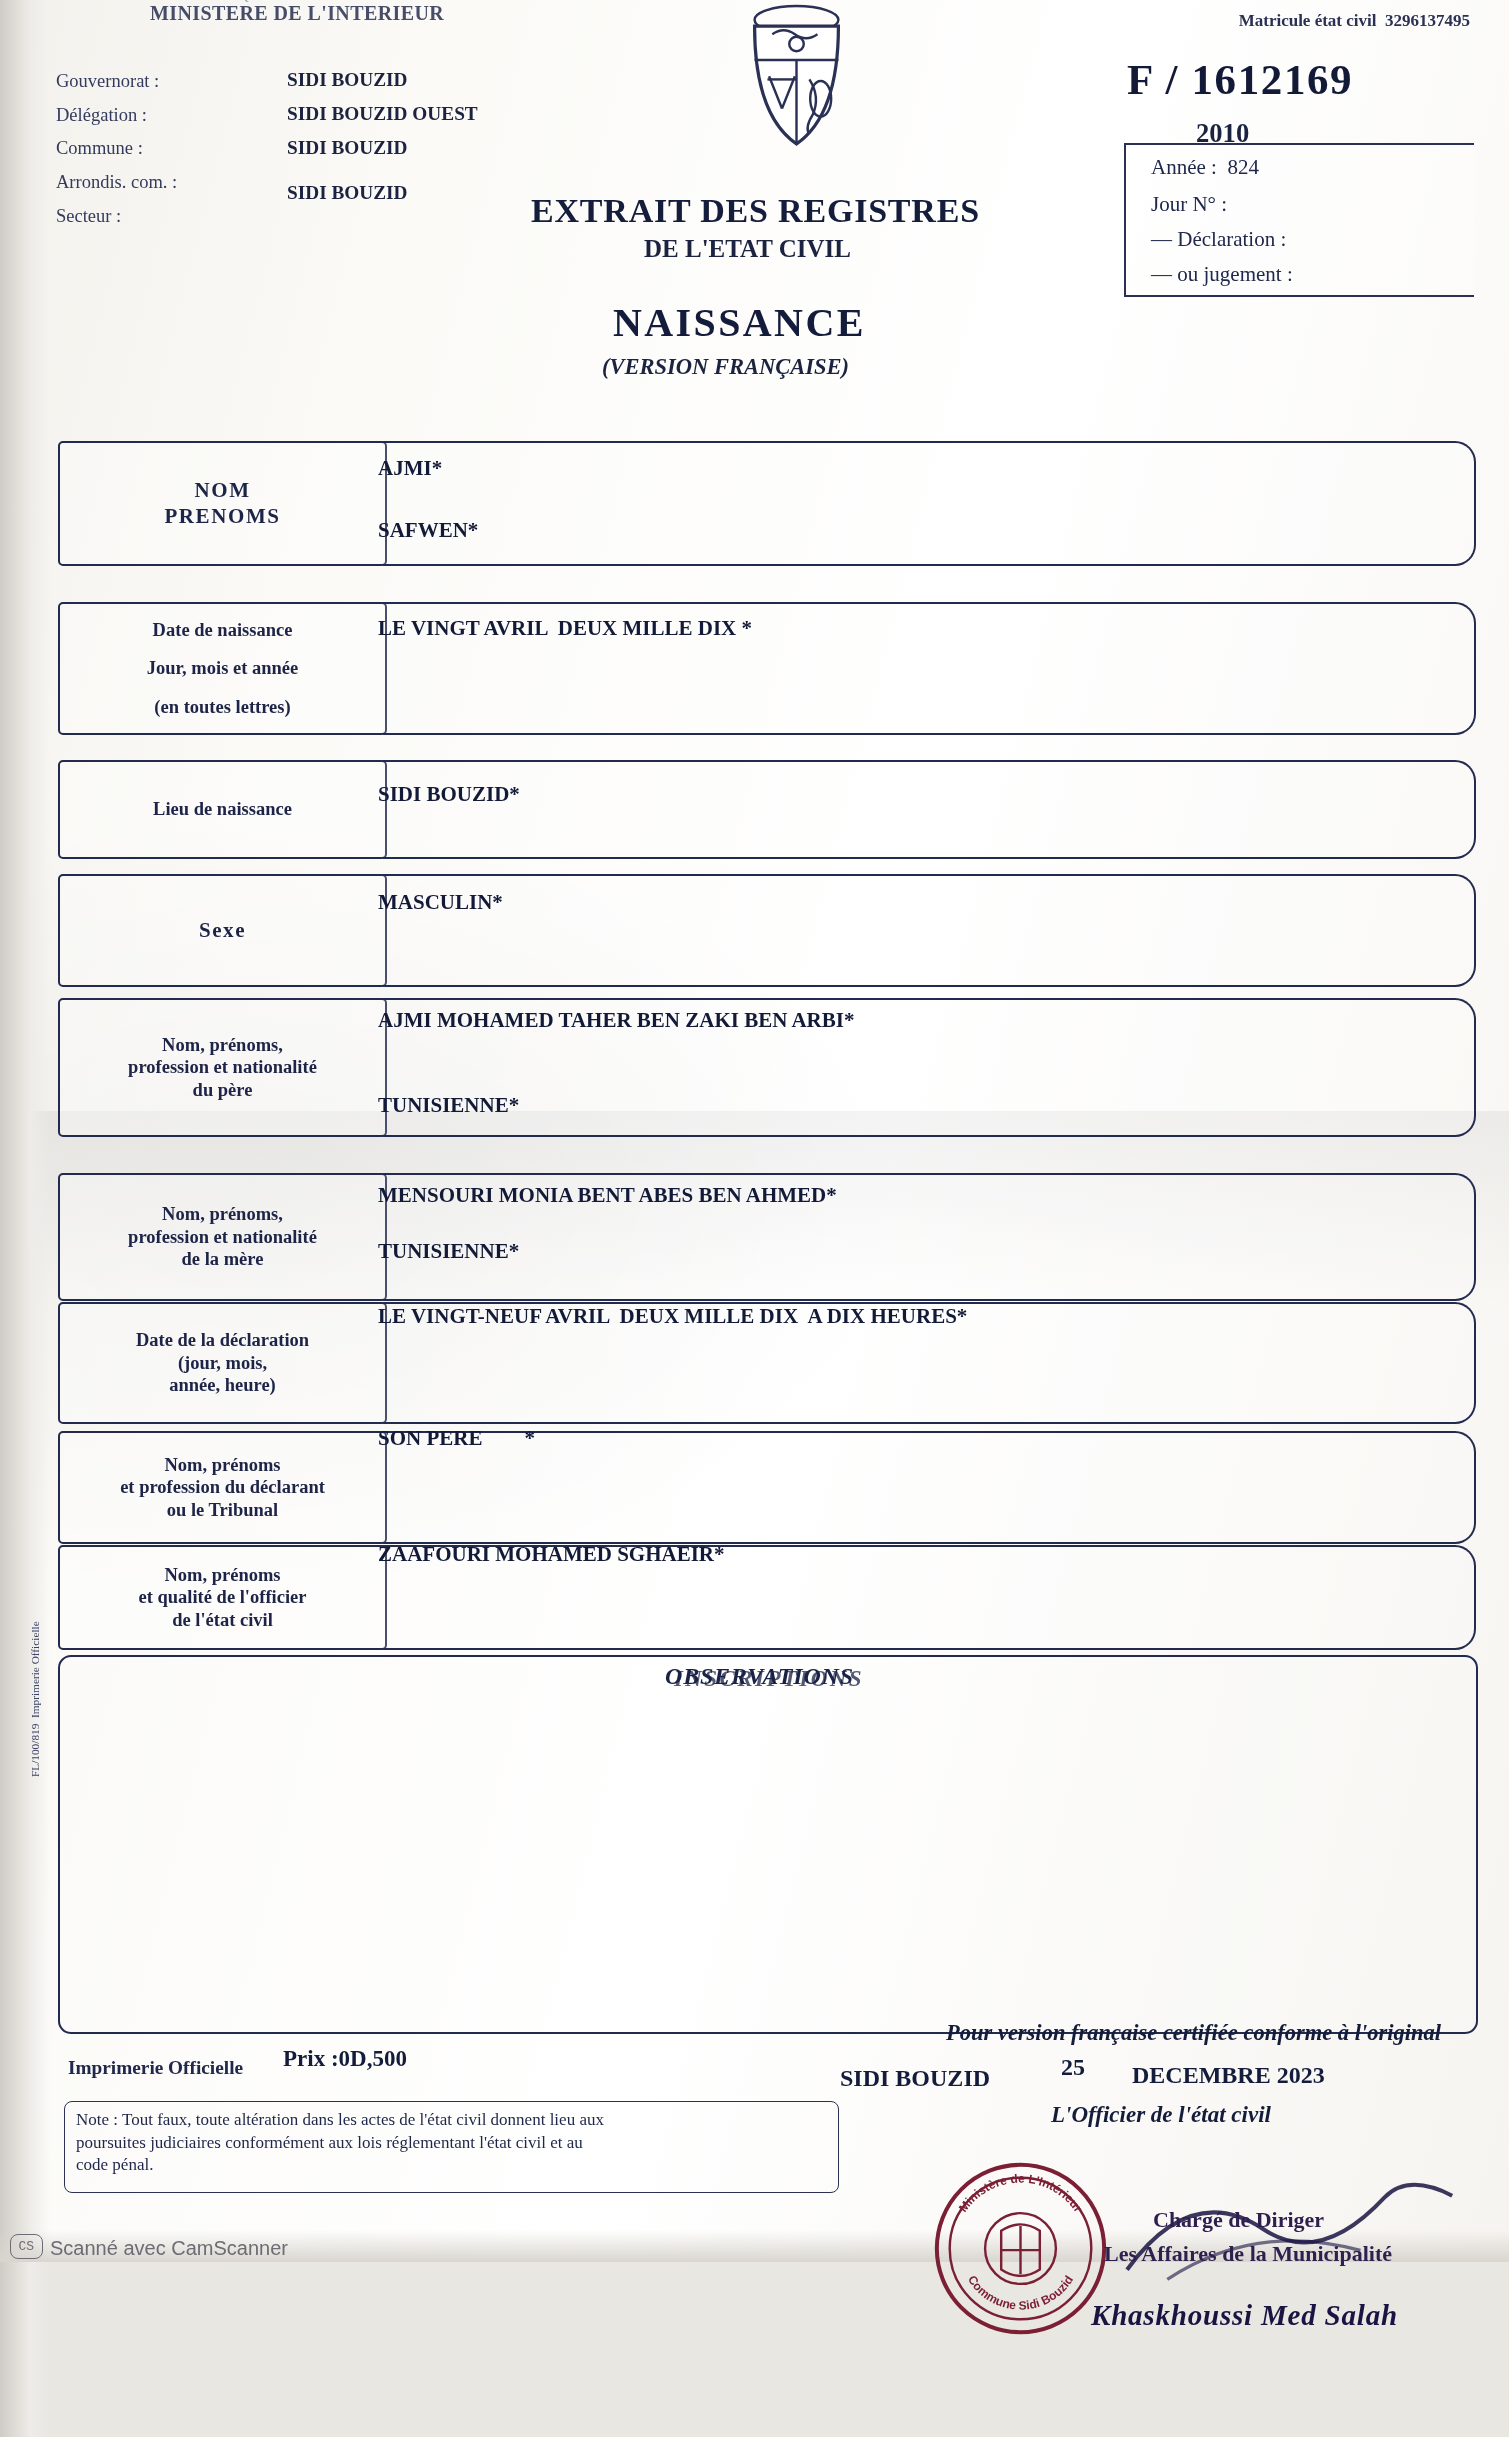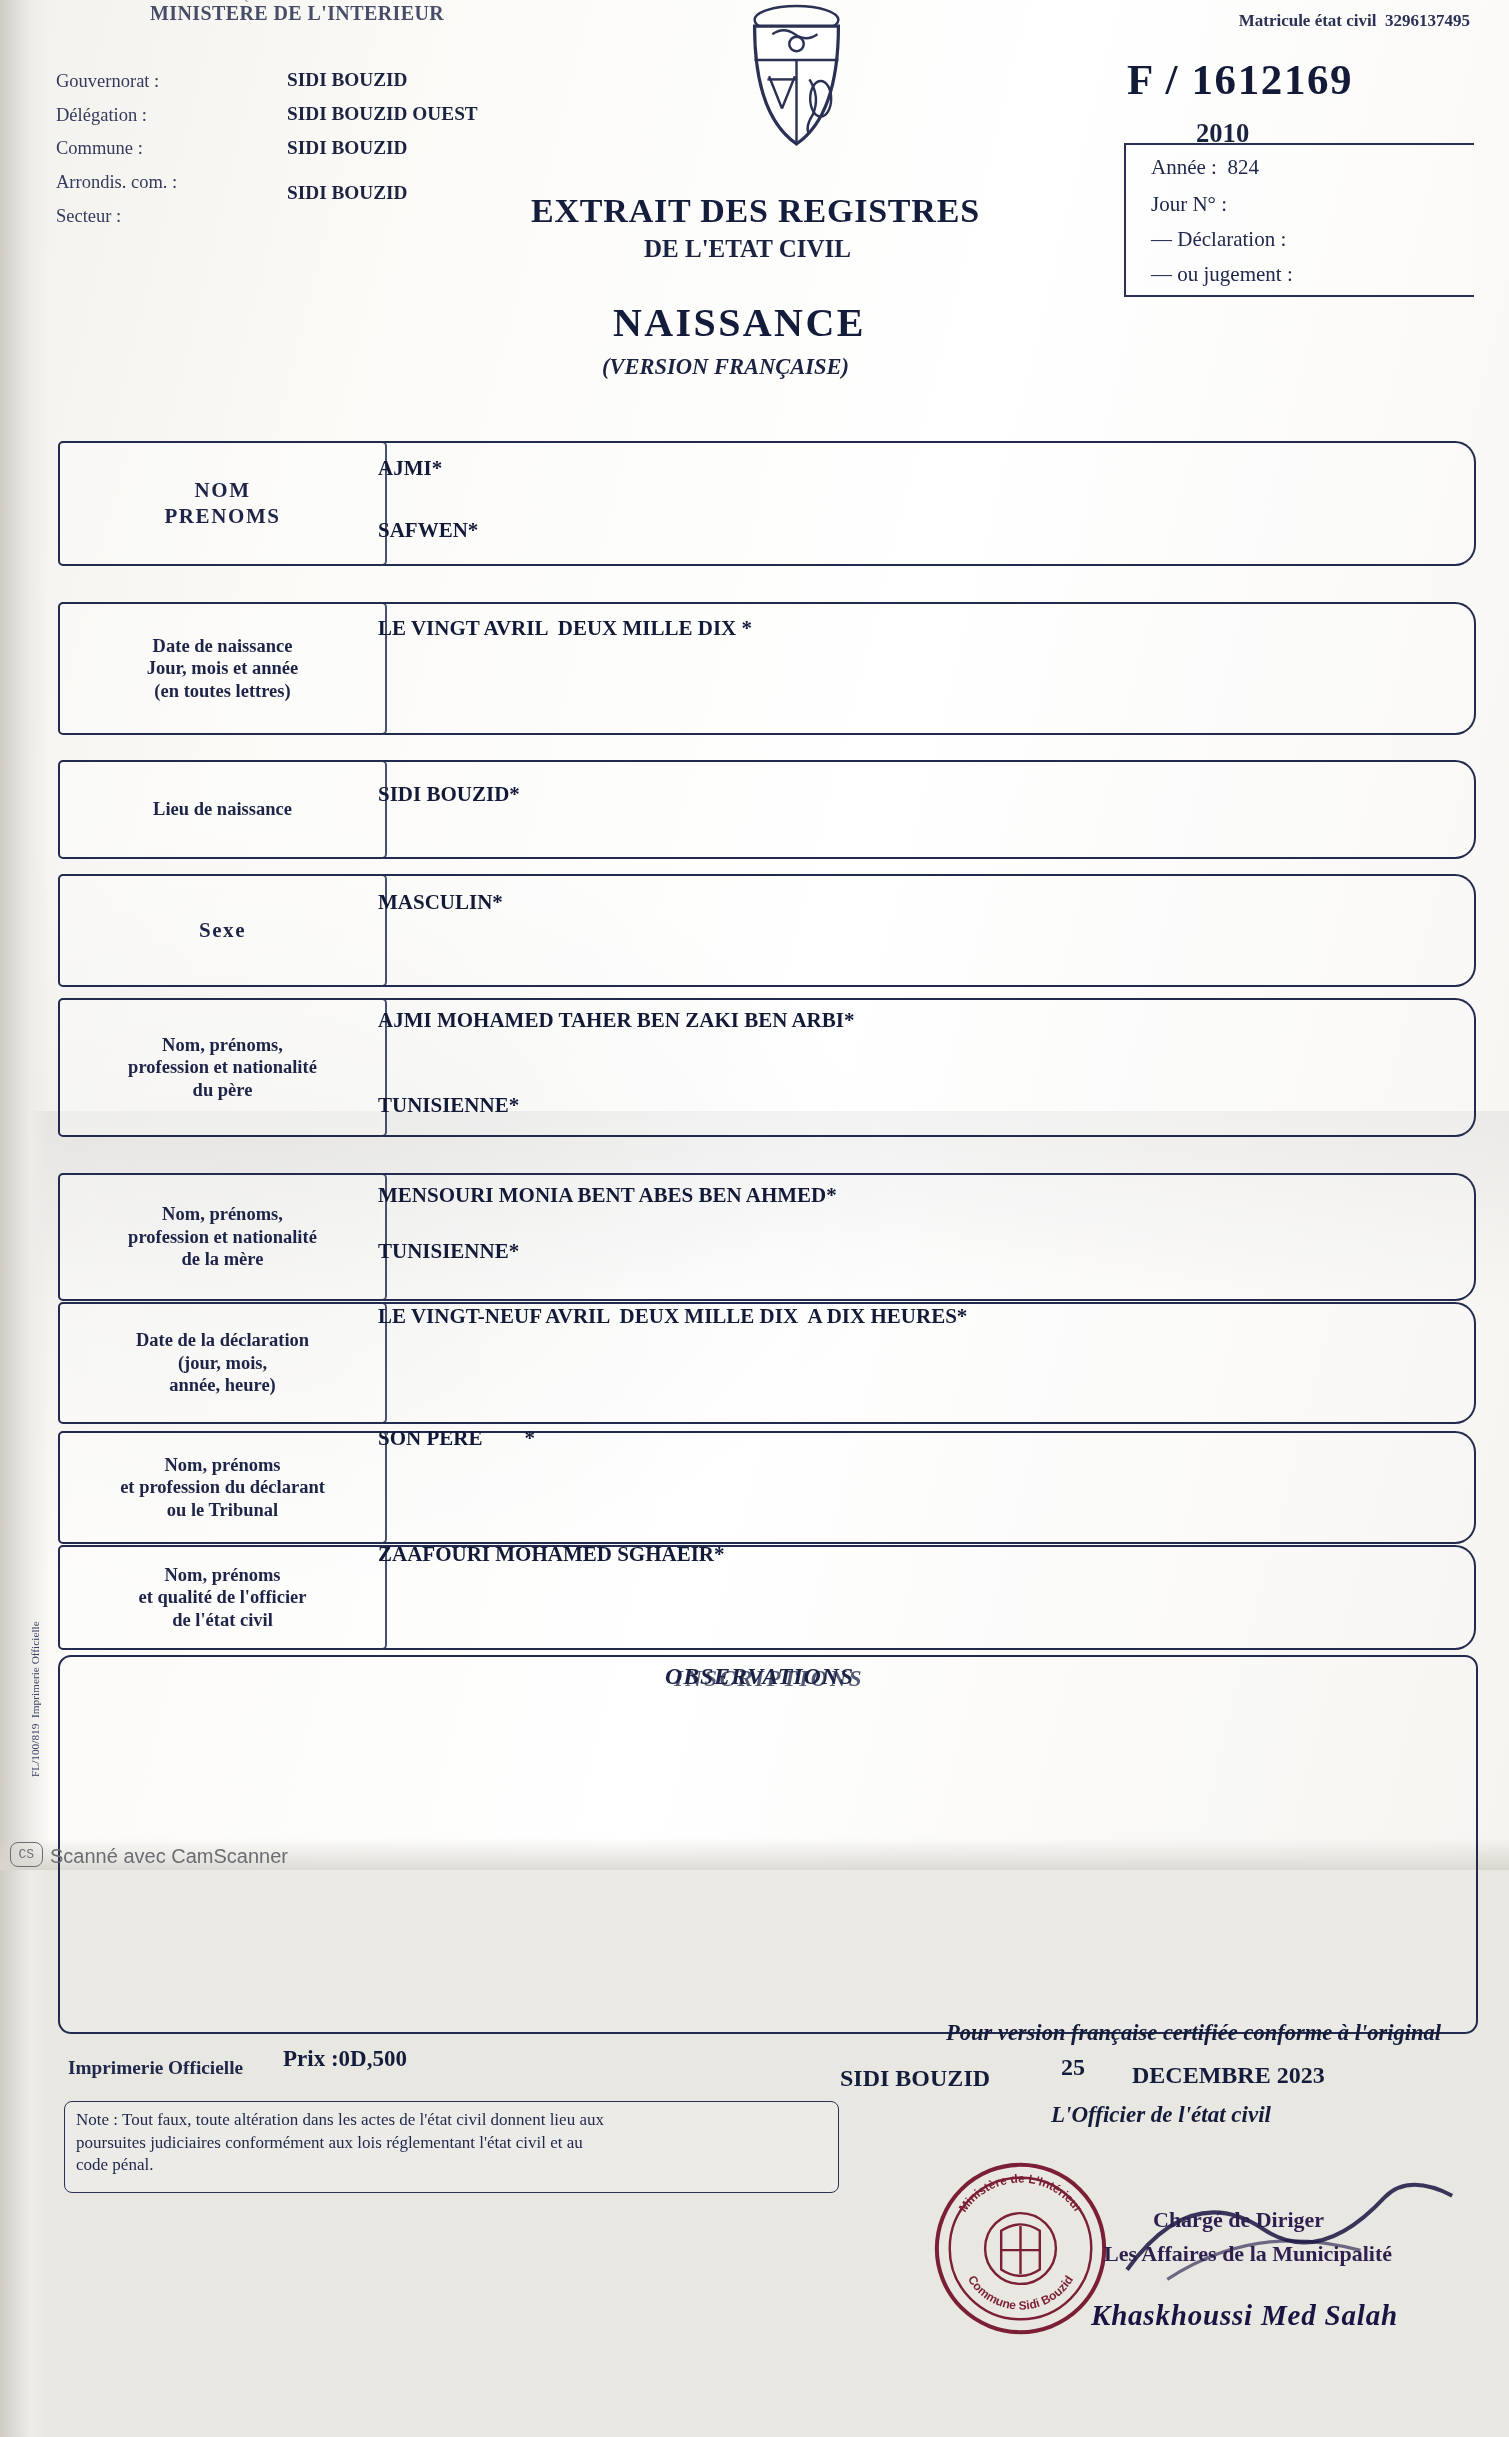--- a/index.html
+++ b/index.html
@@ -12,21 +12,21 @@
     height: 2438px;
     font-family: "Liberation Serif", serif;
     color: #1b2340;
     position: relative;
     overflow: hidden;
   }
   #page {
     position: absolute;
     left: 0; top: 0;
     width: 1510px;
-    height: 1870px;
+    height: 2262px;
     background: linear-gradient(104deg, #f3f1ec 0%, #fbfaf7 22%, #ffffff 55%, #f6f4f0 100%);
   }
   
   .sheen1 {
     position: absolute; left: 0; top: 0; width: 1510px; height: 2438px;
     background: radial-gradient(ellipse 966px 563px at 241px 1207px, rgba(0,0,0,0.045), rgba(0,0,0,0) 70%);
     pointer-events: none;
   }
   .sheen2 {
     position: absolute; left: 0; top: 1111px; width: 1510px; height: 193px;
@@ -223,21 +223,21 @@
   <div class="txt title-version">(VERSION FRANÇAISE)</div>
 
   <div class="row-label big" style="left:58px; top:441px; width:325px; height:121px;">
     <span>NOM</span>
     <span>PRENOMS</span>
   </div>
   <div class="row-field" style="left:383px; top:441px; width:1091px; height:121px;"></div>
   <div class="txt field-val" style="left:378px; top:456px;">AJMI*</div>
   <div class="txt field-val" style="left:378px; top:518px;">SAFWEN*</div>
 
-  <div class="row-label" style="left:58px; top:602px; width:325px; height:129px;">
+  <div class="row-label" style="left:58px; top:602px; width:325px; height:129px;gap:16px;">
     <span>Date de naissance</span>
     <span>Jour, mois et année</span>
     <span>(en toutes lettres)</span>
   </div>
   <div class="row-field" style="left:383px; top:602px; width:1091px; height:129px;"></div>
   <div class="txt field-val" style="left:378px; top:616px;">LE VINGT AVRIL  DEUX MILLE DIX *</div>
 
   <div class="row-label" style="left:58px; top:760px; width:325px; height:95px;">
     <span>Lieu de naissance</span>
   </div>

